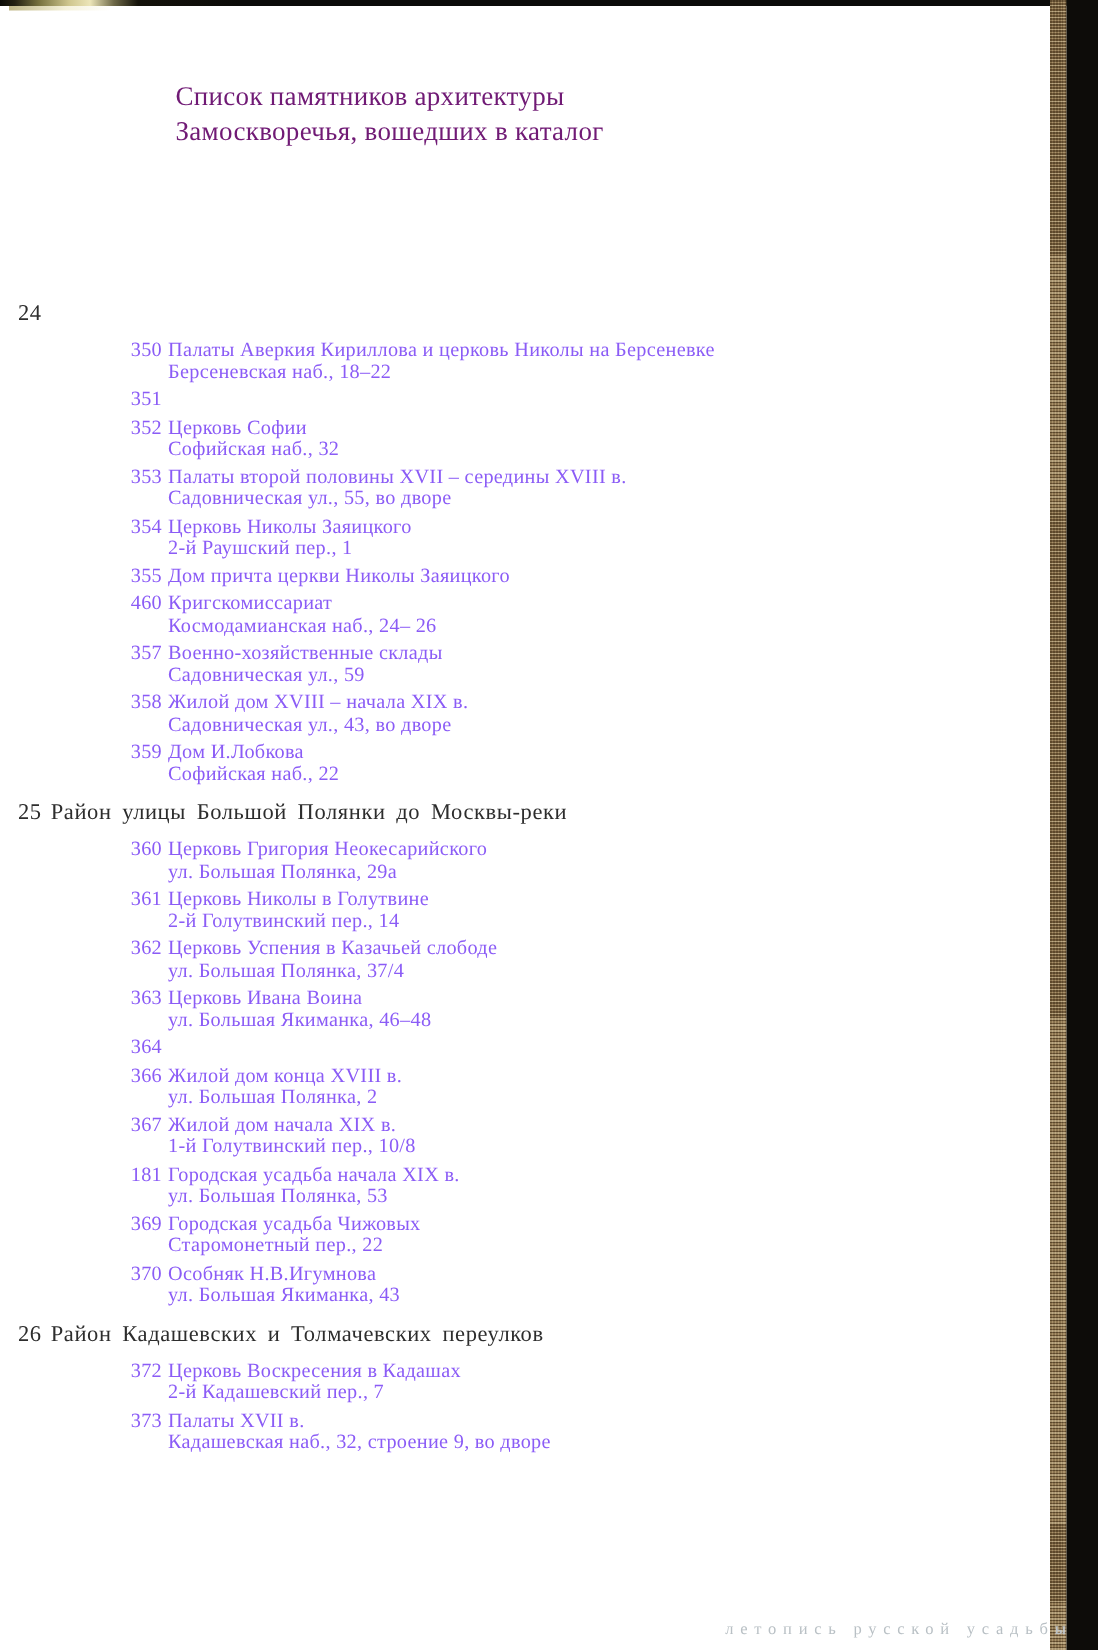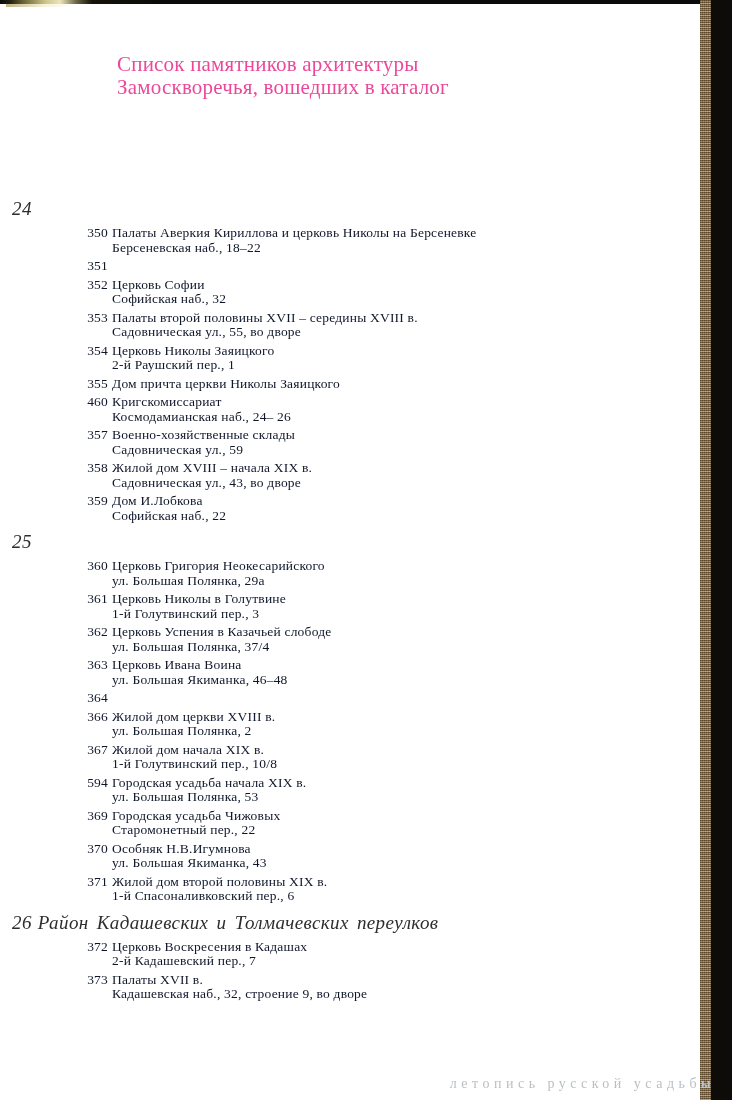--- a/index.html
+++ b/index.html
@@ -31,44 +31,43 @@
       repeating-linear-gradient(90deg,
         rgba(0,0,0,.18) 0 1px, rgba(255,255,255,.10) 1px 2px);
   }
   
   .black-edge {
     position:absolute; top:0; right:0; width:21px; height:100%;
     background:#0d0c09;
   }
   .title {
     position:absolute; left:117px; top:53px;
-    font-size:21px; line-height:22.5px; color:#ec4899; letter-spacing:.2px;
+    font-size:18px; line-height:22.5px; color:#701a75; letter-spacing:.2px;
   }
   .content { position:absolute; left:0; top:200px; width:660px; }
   .section { margin:0; }
   .section-header {
     display:flex; align-items:baseline;
-    font-size:19px; line-height:18px; color:#2d2d2d;
+    font-size:15px; line-height:18px; color:#2d2d2d;
     letter-spacing:.4px; word-spacing:3px;
     margin:0 0 8px 0;
-    font-style:italic;
   }
   .section + .section { margin-top:10px; }
   .sec-num { margin-left:12px; margin-right:6px; flex:none; }
   .entry {
     display:flex; margin-bottom:4px;
-    font-size:13.5px; line-height:14.5px; color:#0f172a; letter-spacing:.2px;
+    font-size:13.5px; line-height:14.5px; color:#8b5cf6; letter-spacing:.2px;
   }
   .entry-num { flex:none; width:108px; text-align:right; margin-right:4px; }
   .entry-name { }
   .entry-address { }
   .watermark {
     position:absolute; right:17px; bottom:8px; z-index:5;
     font-family:"Liberation Serif","DejaVu Serif",serif;
-    font-size:14px; letter-spacing:4.5px; white-space:nowrap;
+    font-size:11px; letter-spacing:4.5px; white-space:nowrap;
     color:#b9c0c5; text-shadow:0 0 1px rgba(255,255,255,.9);
   }
 </style>
 </head>
 <body>
 
 <div class="page">
 
   <div class="top-edge"></div>
   <div class="binding"></div>
@@ -158,35 +157,36 @@
       <div class="entry-name">Дом И.Лобкова</div>
       <div class="entry-address">Софийская наб., 22</div>
     </div>
   </div>
 </div>
   </section>
 
   <section class="section">
     <div class="section-header">
       <span class="sec-num">25</span>
+      <span class="sec-title">Район улицы Большой Полянки до Москвы-реки</span>
     </div>
     <div class="entries">
   <div class="entry">
     <span class="entry-num">360</span>
     <div class="entry-text">
       <div class="entry-name">Церковь Григория Неокесарийского</div>
       <div class="entry-address">ул. Большая Полянка, 29а</div>
     </div>
   </div>
 
   <div class="entry">
     <span class="entry-num">361</span>
     <div class="entry-text">
       <div class="entry-name">Церковь Николы в Голутвине</div>
-      <div class="entry-address">1-й Голутвинский пер., 3</div>
+      <div class="entry-address">2-й Голутвинский пер., 14</div>
     </div>
   </div>
 
   <div class="entry">
     <span class="entry-num">362</span>
     <div class="entry-text">
       <div class="entry-name">Церковь Успения в Казачьей слободе</div>
       <div class="entry-address">ул. Большая Полянка, 37/4</div>
     </div>
   </div>
@@ -200,35 +200,35 @@
   </div>
 
   <div class="entry">
     <span class="entry-num">364</span>
   </div>
 
 
   <div class="entry">
     <span class="entry-num">366</span>
     <div class="entry-text">
-      <div class="entry-name">Жилой дом церкви XVIII в.</div>
+      <div class="entry-name">Жилой дом конца XVIII в.</div>
       <div class="entry-address">ул. Большая Полянка, 2</div>
     </div>
   </div>
 
   <div class="entry">
     <span class="entry-num">367</span>
     <div class="entry-text">
       <div class="entry-name">Жилой дом начала XIX в.</div>
       <div class="entry-address">1-й Голутвинский пер., 10/8</div>
     </div>
   </div>
 
   <div class="entry">
-    <span class="entry-num">594</span>
+    <span class="entry-num">181</span>
     <div class="entry-text">
       <div class="entry-name">Городская усадьба начала XIX в.</div>
       <div class="entry-address">ул. Большая Полянка, 53</div>
     </div>
   </div>
 
   <div class="entry">
     <span class="entry-num">369</span>
     <div class="entry-text">
       <div class="entry-name">Городская усадьба Чижовых</div>
@@ -237,27 +237,20 @@
   </div>
 
   <div class="entry">
     <span class="entry-num">370</span>
     <div class="entry-text">
       <div class="entry-name">Особняк Н.В.Игумнова</div>
       <div class="entry-address">ул. Большая Якиманка, 43</div>
     </div>
   </div>
 
-  <div class="entry">
-    <span class="entry-num">371</span>
-    <div class="entry-text">
-      <div class="entry-name">Жилой дом второй половины XIX в.</div>
-      <div class="entry-address">1-й Спасоналивковский пер., 6</div>
-    </div>
-  </div>
 </div>
   </section>
 
   <section class="section">
     <div class="section-header">
       <span class="sec-num">26</span>
       <span class="sec-title">Район Кадашевских и Толмачевских переулков</span>
     </div>
     <div class="entries">
   <div class="entry">

